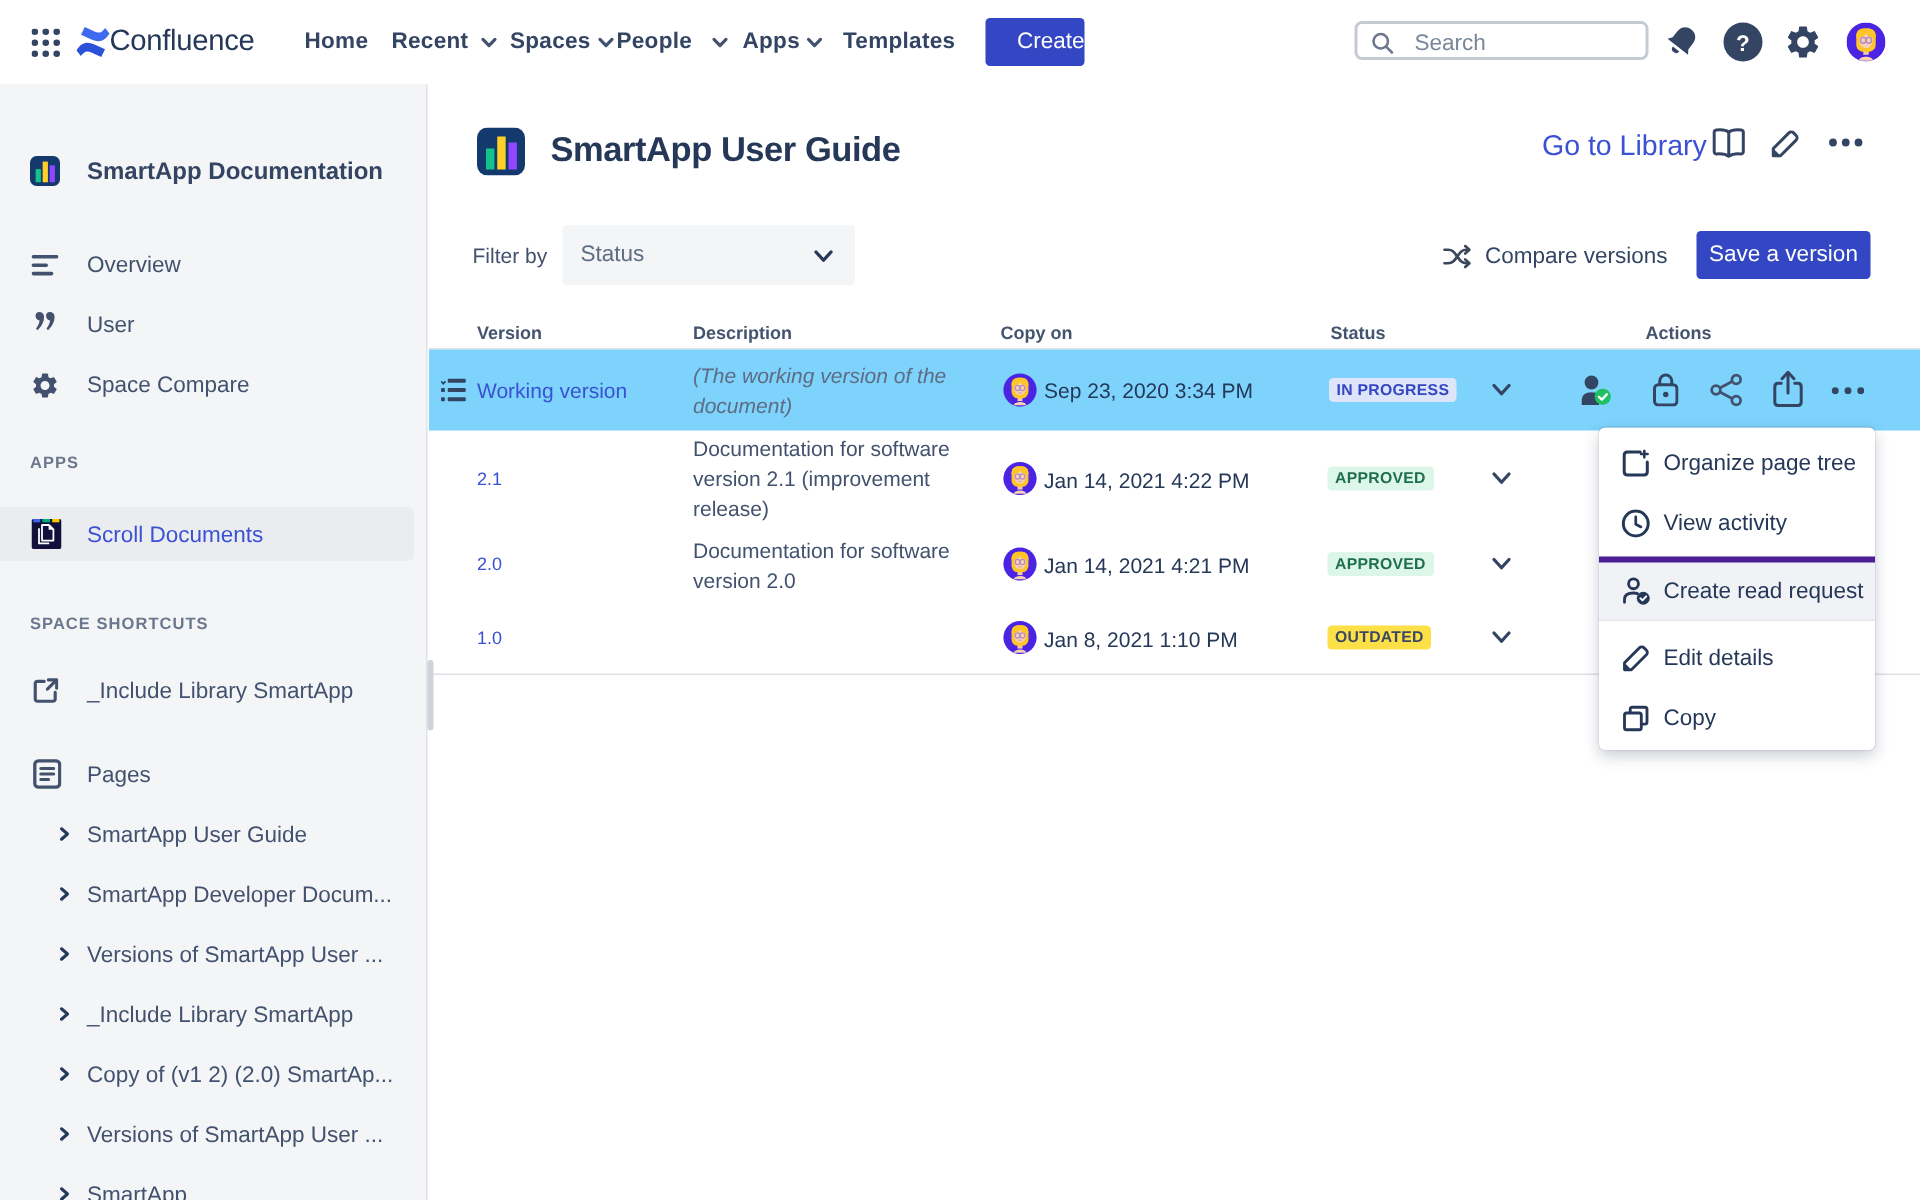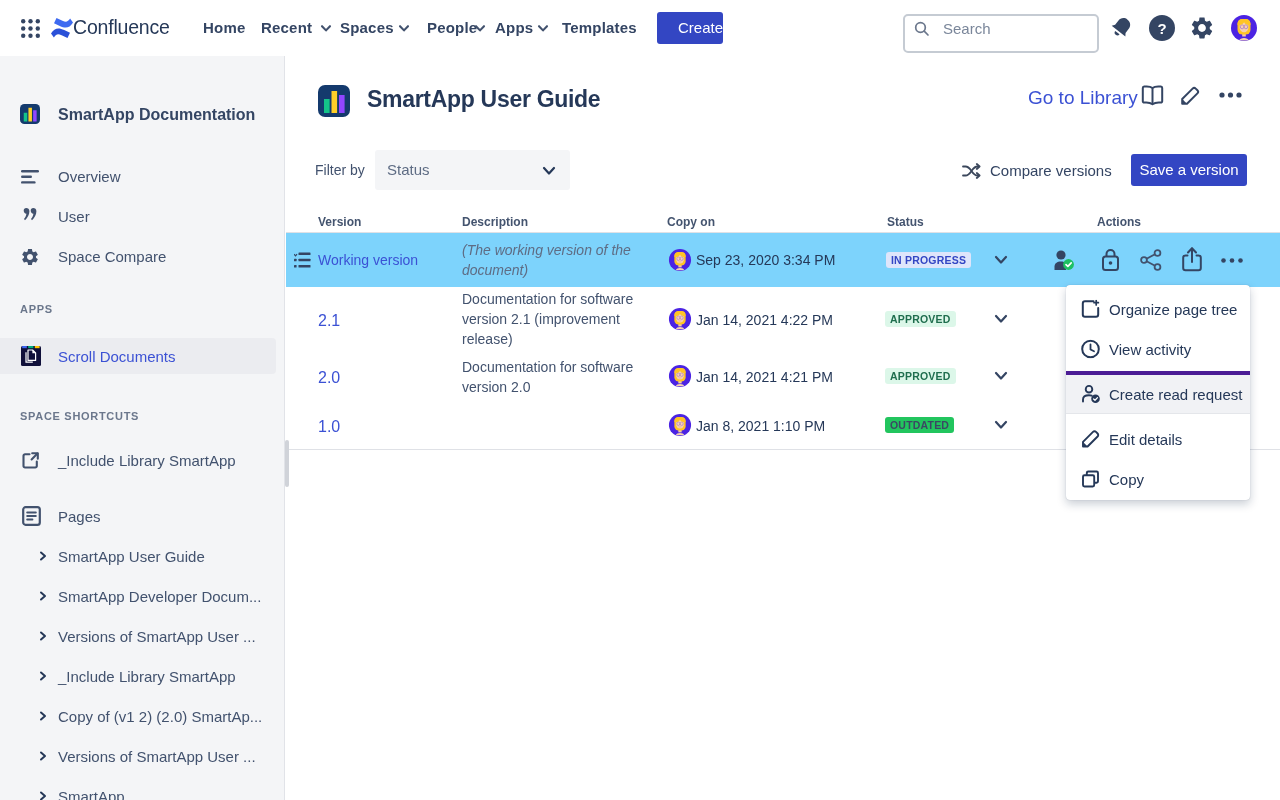--- a/index.html
+++ b/index.html
@@ -6,45 +6,45 @@
   html,body { width:1280px; height:800px; overflow:hidden; background:#fff;
     font-family:"Liberation Sans", sans-serif; }
   .abs { position:absolute; }
   svg { display:block; }
 
   
   #nav { position:absolute; left:0; top:0; width:1280px; height:56px; background:#fff; z-index:5; }
   .navlink { font-size:15px; font-weight:700; color:#344563; letter-spacing:0.2px; }
   #create { position:absolute; left:657px; top:12px; width:66px; height:32px; background:#3346c3;
     border-radius:3px; color:#fff; font-size:15px; font-weight:500; text-align:right; line-height:32px; }
-  #search { position:absolute; left:903px; top:14px; width:196px; height:39px; border:2px solid #c5cbd3;
+  #search { position:absolute; left:903px; top:14px; width:196px; height:26px; border:2px solid #c5cbd3;
     border-radius:5px; background:#fff;padding-left:32px; }
   #search span { position:absolute; left:38px; top:4px; font-size:15px; color:#7a869a; }
 
   
   #side { position:absolute; left:0; top:56px; width:285px; height:744px; background:#f4f5f7;
     border-right:1px solid #e1e3e8; }
   .sideitem { position:absolute; left:58px; font-size:15px; color:#42526e; }
   .seclabel { position:absolute; left:20px; font-size:11px; font-weight:700; color:#6b778c; letter-spacing:0.7px; }
   .treeitem { position:absolute; left:58px; font-size:15px; color:#42526e; white-space:nowrap; }
   .chev { position:absolute; left:38px; width:10px; height:10px; }
 
   
   #main { position:absolute; left:286px; top:56px; width:994px; height:744px; background:#fff; }
 
   .hdrlbl { position:absolute; font-size:12px; font-weight:700; color:#44546f; }
   .link { color:#3b51d4; }
   .chip { position:absolute; height:16px; border-radius:3px; font-size:10.5px; font-weight:700;
     letter-spacing:0.2px; line-height:16px; padding:0 5px; }
   .chip.blue  { background:#dee5fb; color:#3346c4; }
   .chip.green { background:#dcf7e9; color:#1f6e4e; }
-  .chip.gray  { background:#22c55e; color:#3b4863; }
+  .chip.gray  { background:#fde047; color:#3b4863; }
 
   .desc { position:absolute; left:176px; width:200px; font-size:14px; color:#42526e; line-height:20px; }
-  .vnum { position:absolute; left:32px; font-size:16px; color:#3b51d4; }
+  .vnum { position:absolute; left:32px; font-size:12px; color:#3b51d4; }
   .saved { position:absolute; left:410px; font-size:14px; color:#253858; }
   .avatar { position:absolute; left:382px; width:24px; height:24px; }
 
   
   #menu { position:absolute; left:1066px; top:285px; width:184px; height:215px; background:#fff;
     border-radius:4px; box-shadow:0 4px 10px rgba(9,30,66,0.22), 0 0 1px rgba(9,30,66,0.3); z-index:10; }
   .mitem { position:absolute; left:0; width:184px; height:40px; font-size:15px; color:#253858; }
   .mitem span { position:absolute; left:43px; top:50%; transform:translateY(-50%); white-space:nowrap; }
   .mitem svg { position:absolute; left:15px; top:50%; transform:translateY(-50%); }
 </style>
@@ -75,21 +75,21 @@
 
   <span class="abs navlink" style="left:203px; top:19px;">Home</span>
   <span class="abs navlink" style="left:261px; top:19px;">Recent</span>
   <svg class="abs" style="left:320px; top:24px;" width="12" height="9" viewBox="0 0 12 9">
       <path d="M2 2.2 L6 6.4 L10 2.2" stroke="#42526e" stroke-width="2.1" fill="none" stroke-linecap="round" stroke-linejoin="round"></path>
     </svg>
   <span class="abs navlink" style="left:340px; top:19px;">Spaces</span>
   <svg class="abs" style="left:398px; top:24px;" width="12" height="9" viewBox="0 0 12 9">
       <path d="M2 2.2 L6 6.4 L10 2.2" stroke="#42526e" stroke-width="2.1" fill="none" stroke-linecap="round" stroke-linejoin="round"></path>
     </svg>
-  <span class="abs navlink" style="left:427px; top:19px;">People</span>
+  <span class="abs navlink" style="left:411px; top:19px;">People</span>
   <svg class="abs" style="left:474px; top:24px;" width="12" height="9" viewBox="0 0 12 9">
       <path d="M2 2.2 L6 6.4 L10 2.2" stroke="#42526e" stroke-width="2.1" fill="none" stroke-linecap="round" stroke-linejoin="round"></path>
     </svg>
   <span class="abs navlink" style="left:495px; top:19px;">Apps</span>
   <svg class="abs" style="left:537px; top:24px;" width="12" height="9" viewBox="0 0 12 9">
       <path d="M2 2.2 L6 6.4 L10 2.2" stroke="#42526e" stroke-width="2.1" fill="none" stroke-linecap="round" stroke-linejoin="round"></path>
     </svg>
   <span class="abs navlink" style="left:562px; top:19px;">Templates</span>
 
   <div id="create">Create</div>

